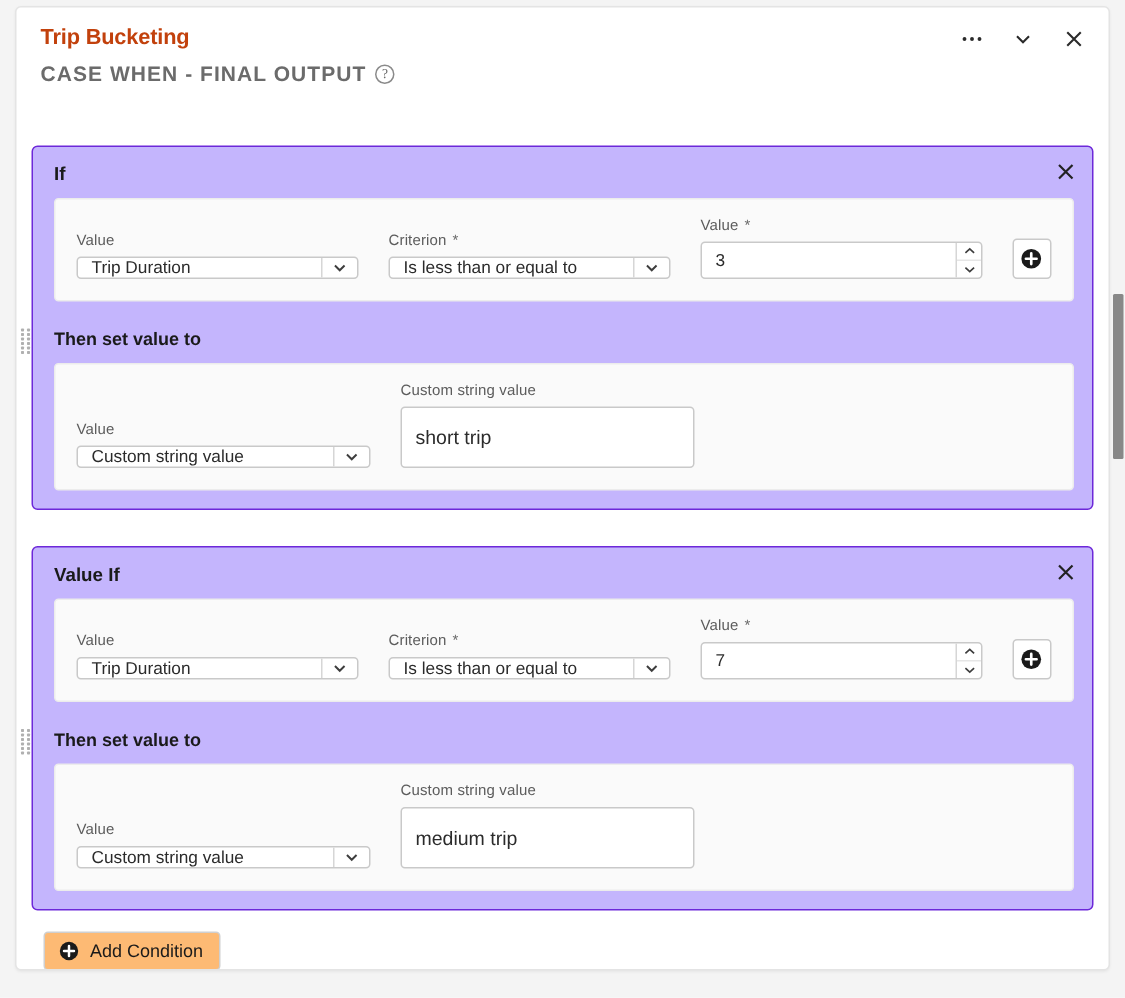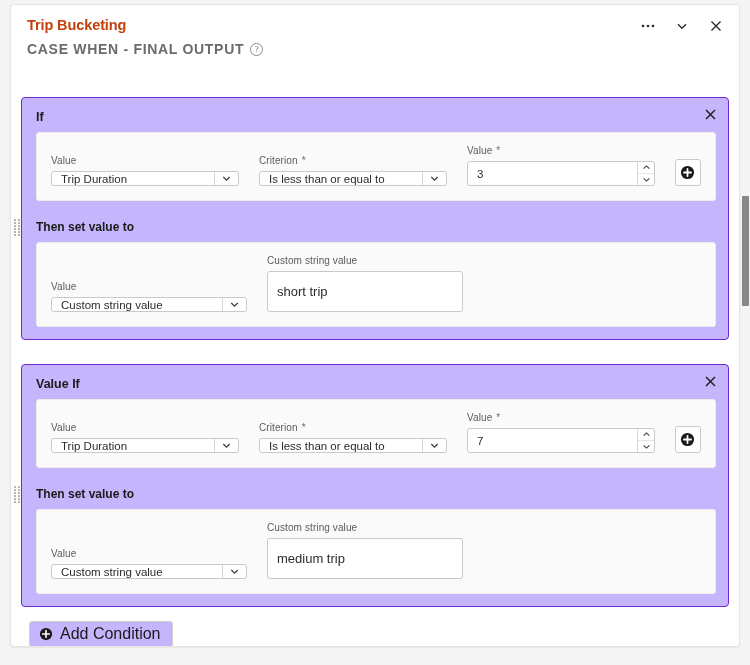--- a/index.html
+++ b/index.html
@@ -262,24 +262,24 @@
   }
 
   
   .add-btn {
     margin: 0 0 0 8px;
     height: 26px;
     display: inline-flex;
     align-items: center;
     gap: 7px;
     padding: 0 11px 0 9px;
-    background: #c4b5fd;
+    background: #fdba74;
     border: 1px solid #cfcfcf;
     border-radius: 3px;
-    font-size: 16px;
+    font-size: 12px;
     color: #1a1a1a;
     cursor: pointer;
   }
 
   .divider {
     height: 1px;
     background: #e2e2e2;
     margin: 20px 6px 0 6px;
   }
 

